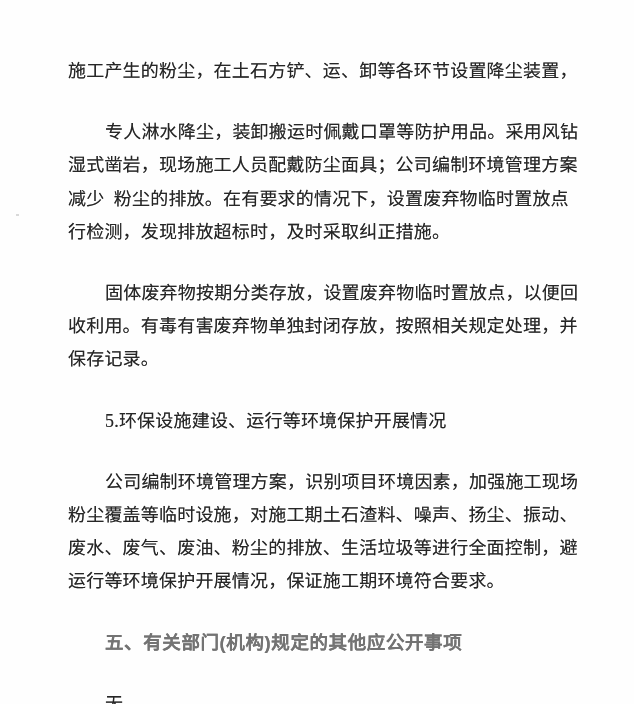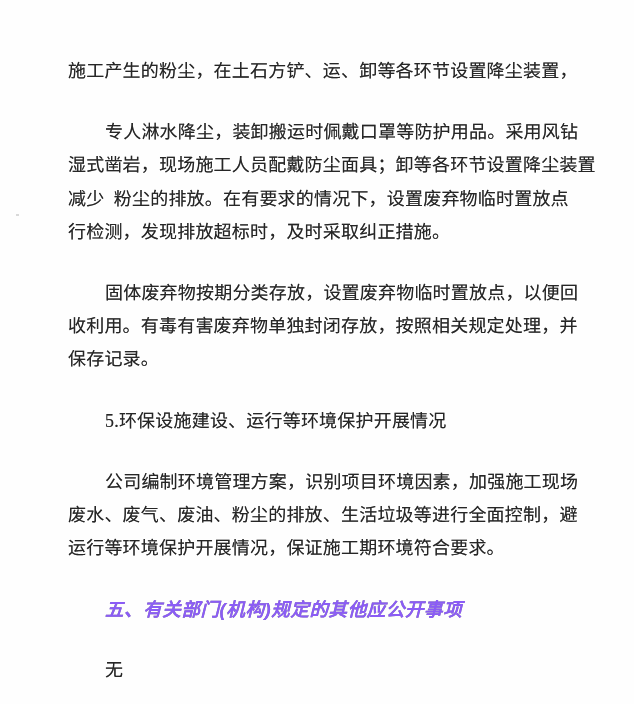--- a/index.html
+++ b/index.html
@@ -43,38 +43,38 @@
   }
   .doc-line.indent {
     padding-left: 37px;
     margin-top: 28px;
   }
   .doc-line.bold {
     font-family: "Liberation Sans", "DejaVu Sans", sans-serif;
     font-weight: 700;
     font-size: 18.5px;
     letter-spacing: 0.6px;
-    color: #8b5cf6;
-    font-style: italic;
+    color: #737373;
   }
 </style>
 </head>
 <body>
 
 <div class="page">
   <div class="scan-speck"></div>
   <div class="text-block">
       <div class="doc-line">施工产生的粉尘，在土石方铲、运、卸等各环节设置降尘装置，</div>
       <div class="doc-line indent">专人淋水降尘，装卸搬运时佩戴口罩等防护用品。采用风钻</div>
-      <div class="doc-line">湿式凿岩，现场施工人员配戴防尘面具；卸等各环节设置降尘装置</div>
+      <div class="doc-line">湿式凿岩，现场施工人员配戴防尘面具；公司编制环境管理方案</div>
       <div class="doc-line">减少  粉尘的排放。在有要求的情况下，设置废弃物临时置放点</div>
       <div class="doc-line">行检测，发现排放超标时，及时采取纠正措施。</div>
       <div class="doc-line indent">固体废弃物按期分类存放，设置废弃物临时置放点，以便回</div>
       <div class="doc-line">收利用。有毒有害废弃物单独封闭存放，按照相关规定处理，并</div>
       <div class="doc-line">保存记录。</div>
       <div class="doc-line indent">5.环保设施建设、运行等环境保护开展情况</div>
       <div class="doc-line indent">公司编制环境管理方案，识别项目环境因素，加强施工现场</div>
+      <div class="doc-line">粉尘覆盖等临时设施，对施工期土石渣料、噪声、扬尘、振动、</div>
       <div class="doc-line">废水、废气、废油、粉尘的排放、生活垃圾等进行全面控制，避</div>
       <div class="doc-line">运行等环境保护开展情况，保证施工期环境符合要求。</div>
       <div class="doc-line indent bold">五、有关部门(机构)规定的其他应公开事项</div>
       <div class="doc-line indent">无</div>
     </div>
 </div>
 
 </body></html>

